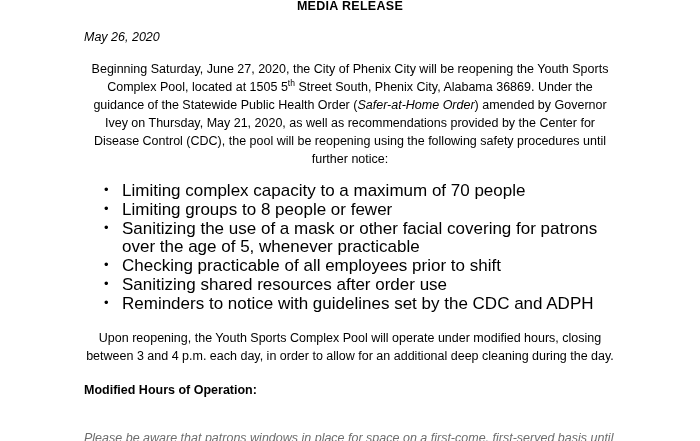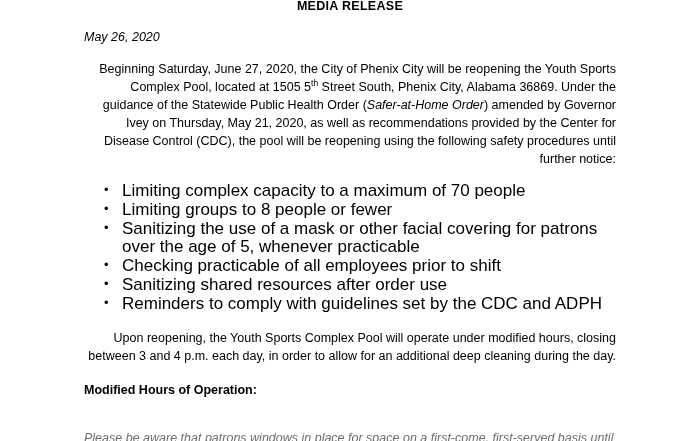--- a/index.html
+++ b/index.html
@@ -36,21 +36,21 @@
   .date-line {
     font-style: italic;
     font-size: 12.5px;
     margin-top: 18px;
     margin-left: 0px;
   }
   p.body-para {
     font-size: 12.5px;
     line-height: 18px;
     margin: 16px 0 0 0;
-    text-align: right;
+    text-align: center;
   }
   .sup {
     font-size: 8.5px;
     vertical-align: super;
     line-height: 0;
   }
   .italic {
     font-style: italic;
   }
   ul.bullets {
@@ -101,21 +101,21 @@
   <div class="date-line">May 26, 2020</div>
 
   <p class="body-para"><span>Beginning Saturday, June 27, 2020, the City of Phenix City will be reopening the Youth Sports Complex Pool, located at 1505 5</span><span class="sup">th</span><span> Street South, Phenix City, Alabama 36869. Under the guidance of the Statewide Public Health Order (</span><span class="italic">Safer-at-Home Order</span><span>) amended by Governor Ivey on Thursday, May 21, 2020, as well as recommendations provided by the Center for Disease Control (CDC), the pool will be reopening using the following safety procedures until further notice:</span></p>
 
   <ul class="bullets">
     <li>Limiting complex capacity to a maximum of 70 people</li>
     <li>Limiting groups to 8 people or fewer</li>
     <li>Sanitizing the use of a mask or other facial covering for patrons over the age of 5, whenever practicable</li>
     <li>Checking practicable of all employees prior to shift</li>
     <li>Sanitizing shared resources after order use</li>
-    <li>Reminders to comply with guidelines set by the CDC and ADPH</li>
+    <li>Reminders to notice with guidelines set by the CDC and ADPH</li>
   </ul>
 
   <p class="body-para">Upon reopening, the Youth Sports Complex Pool will operate under modified hours, closing between 3 and 4 p.m. each day, in order to allow for an additional deep cleaning during the day.</p>
 
   <div class="hours-heading">Modified Hours of Operation:</div>
 
   <div class="bottom-fade">Please be aware that patrons windows in place for space on a first-come, first-served basis until capacity is</div>
 
 </div>
 

